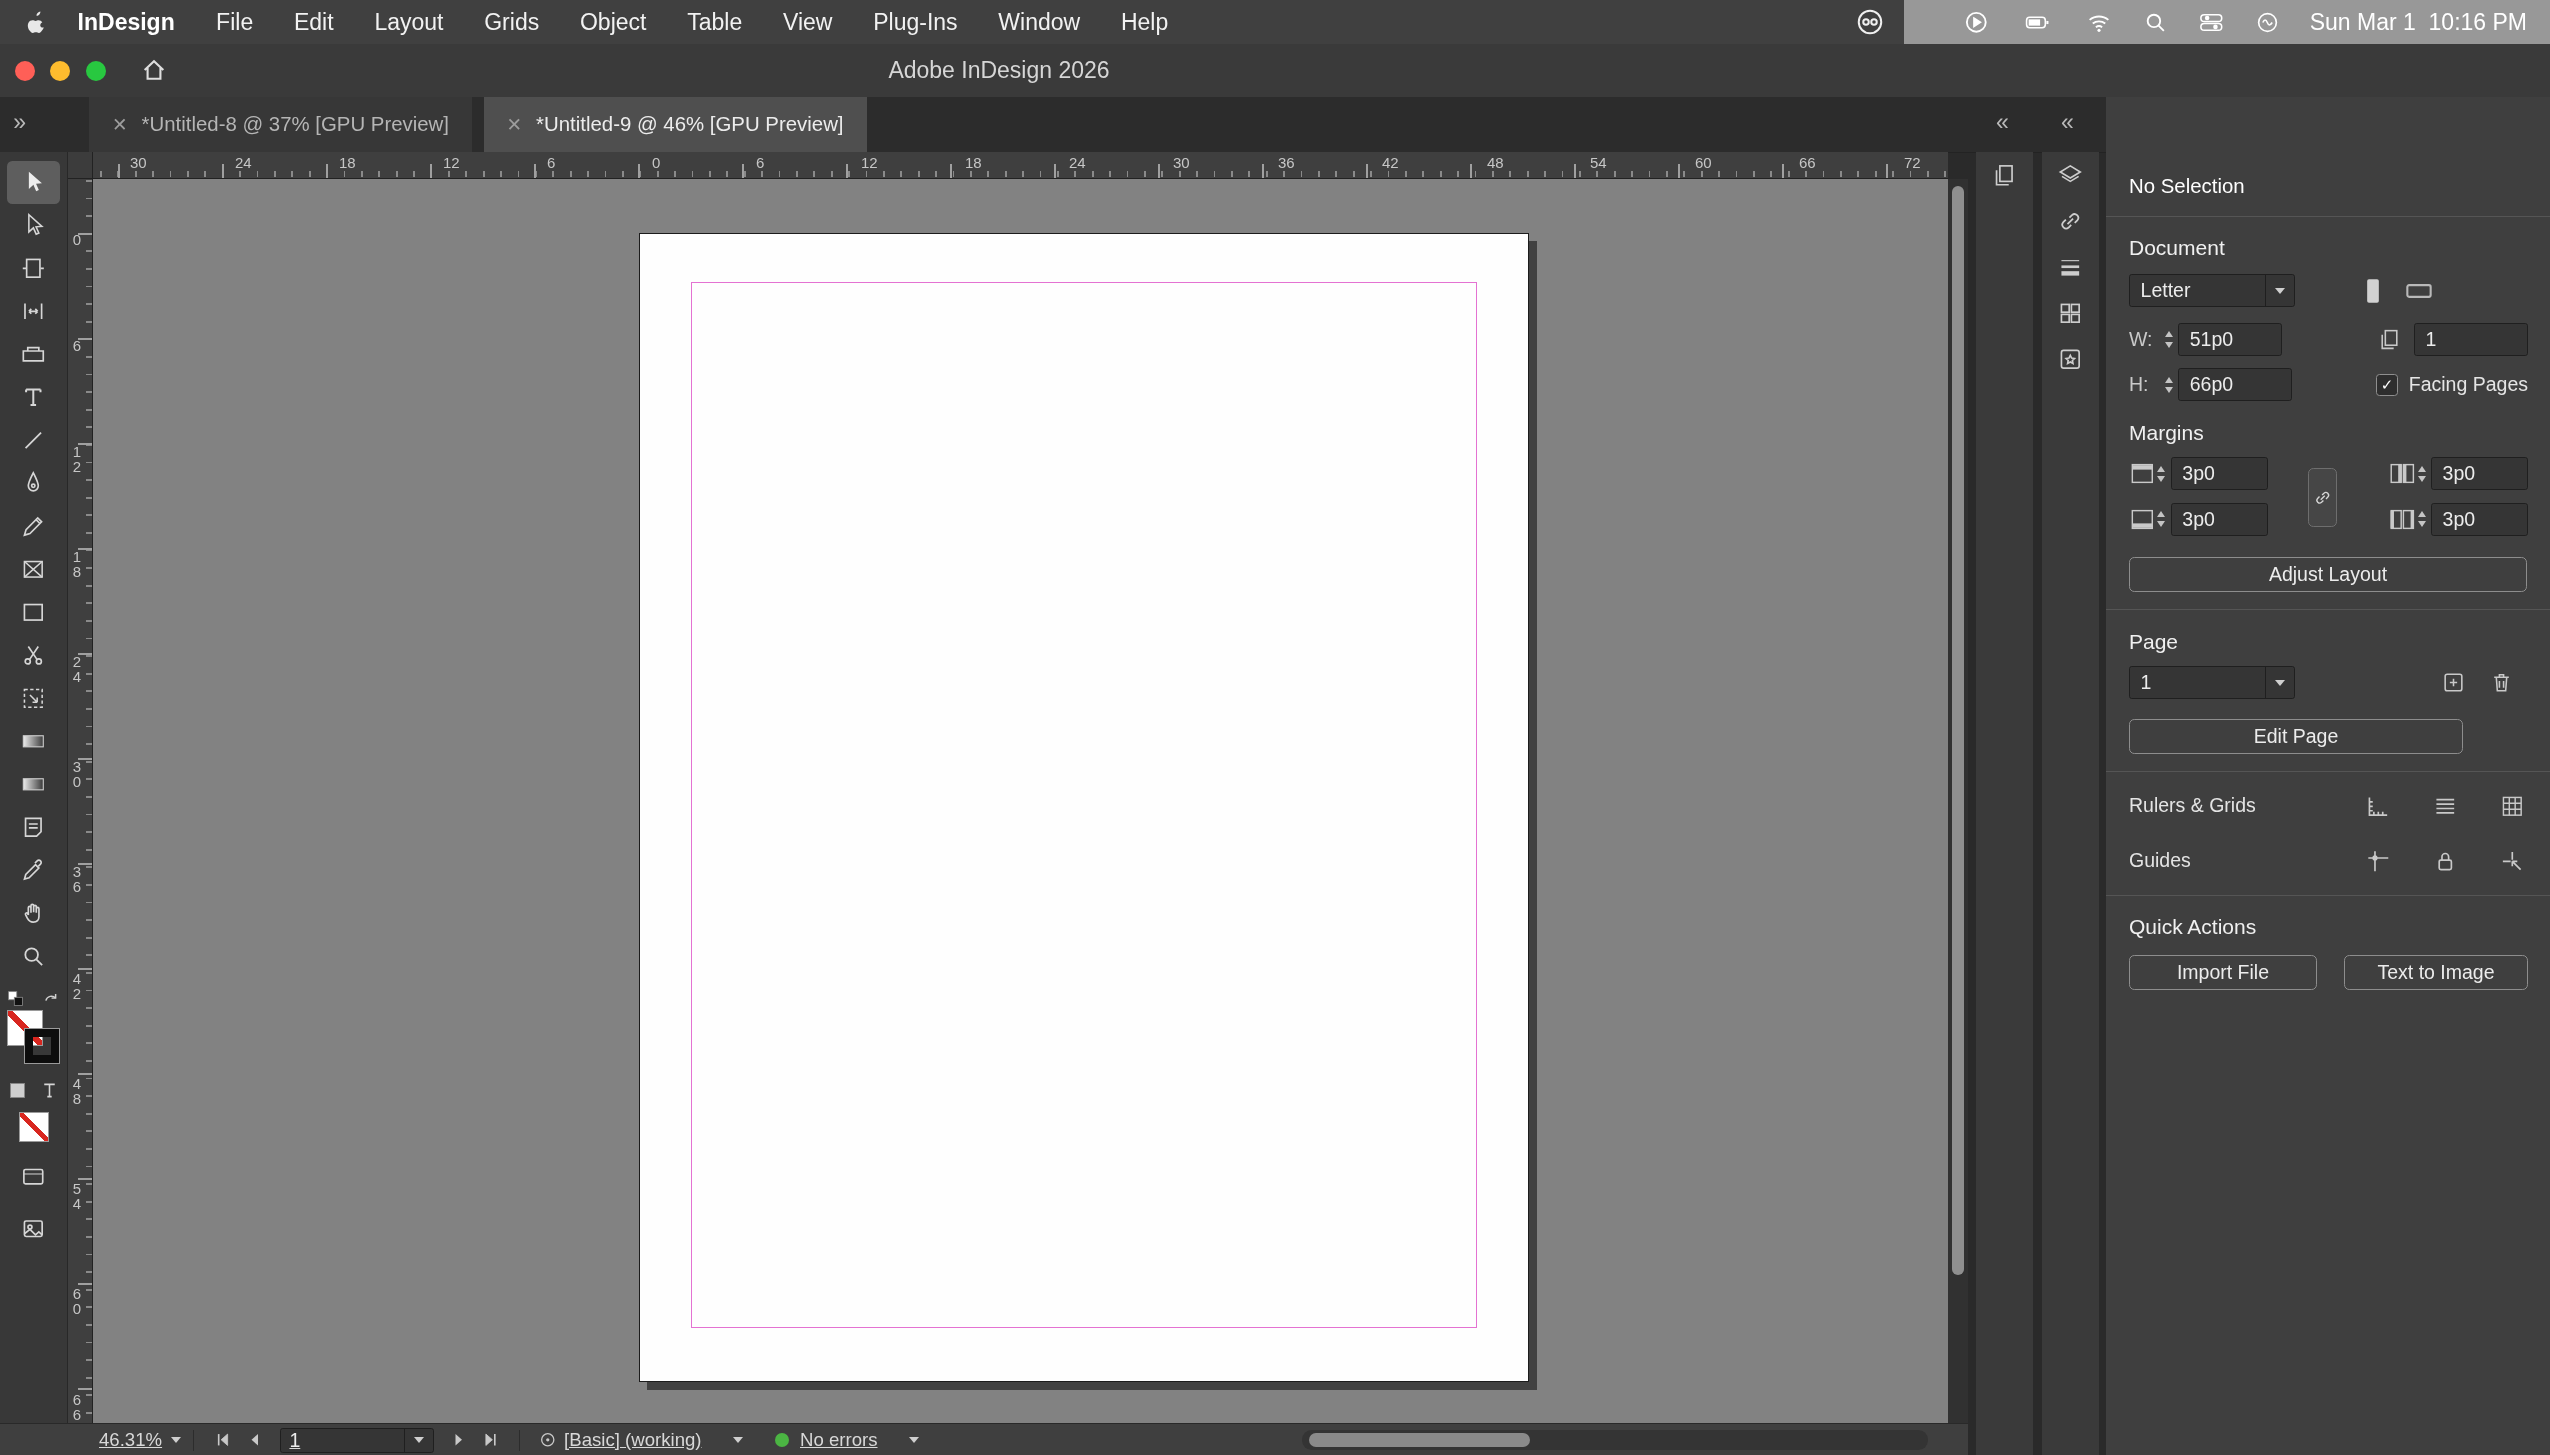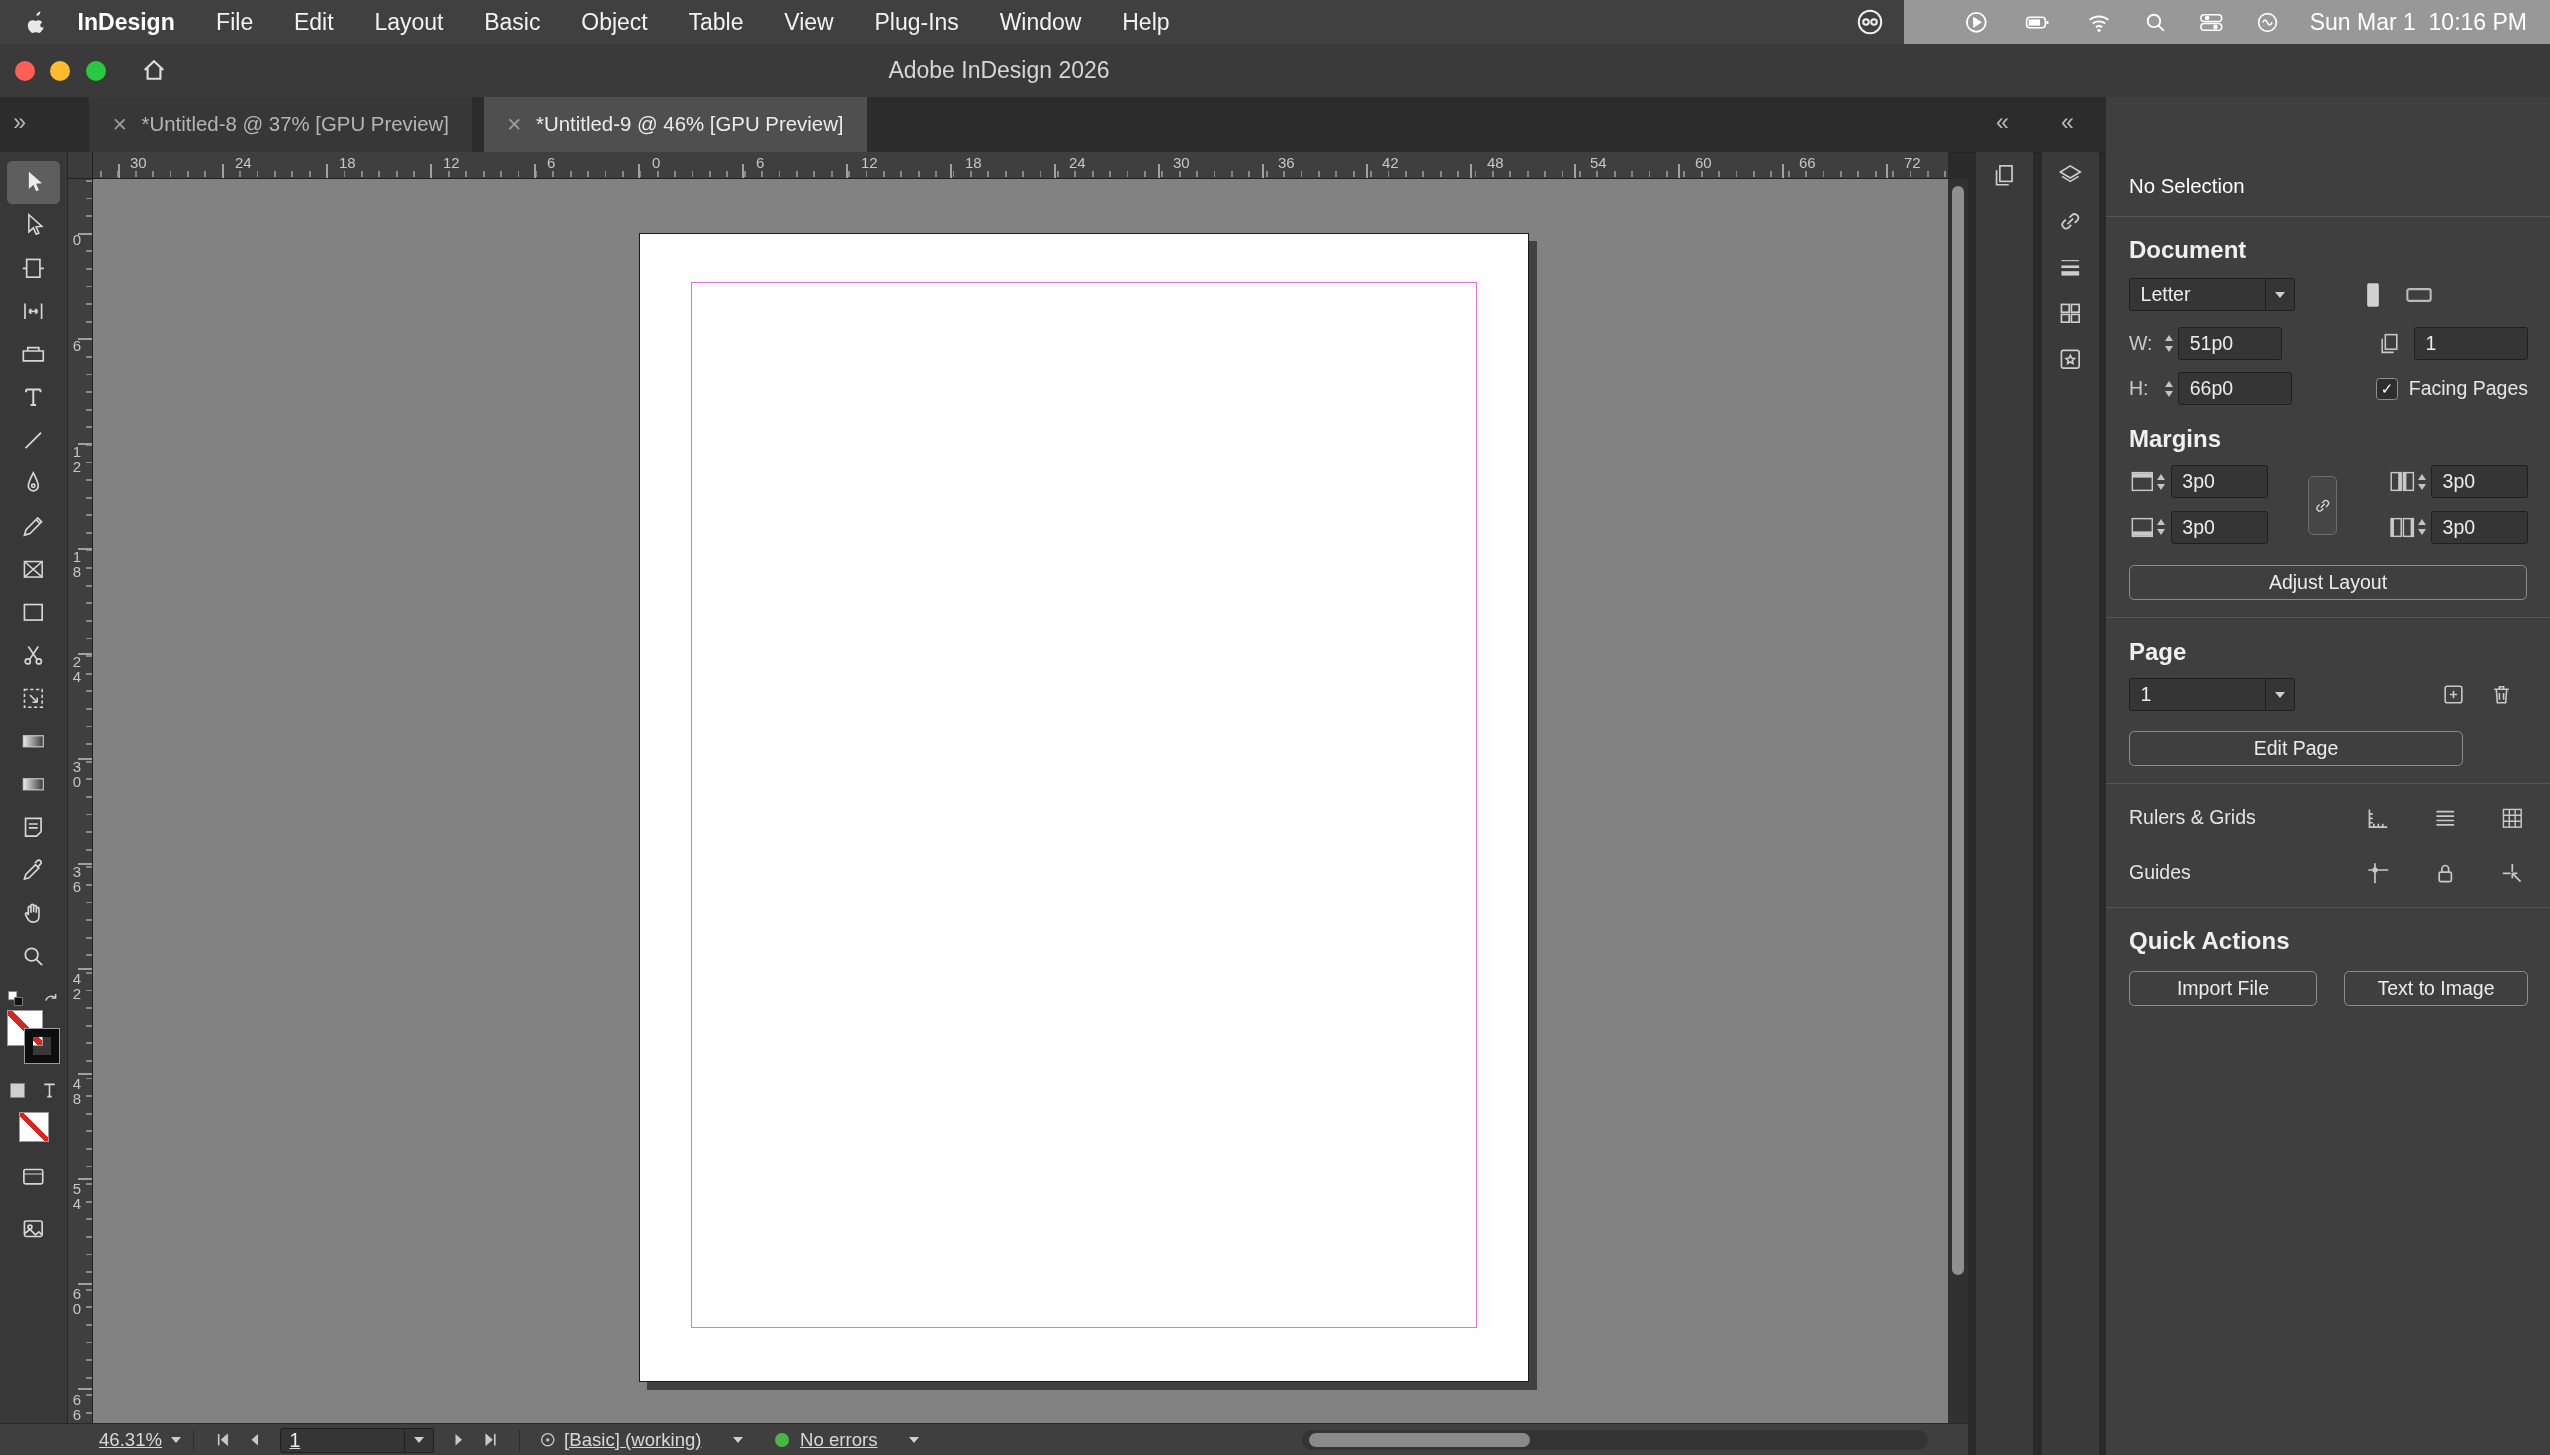--- a/index.html
+++ b/index.html
@@ -92,21 +92,21 @@
   .dock-icon{width:57px;height:46px;display:flex;align-items:center;justify-content:center;}
 
   
   #panel{position:absolute;left:2106px;top:97px;width:445px;bottom:0;background:#3f3f3f;}
   #panel-tabs{display:flex;height:55px;background:#2c2c2c;}
   .panel-tab{padding:0 21px;display:flex;align-items:center;font-size:21px;color:#ababab;}
   .panel-tab.active{background:#3f3f3f;color:#f2f2f2;}
   #panel-body{position:absolute;left:0;top:55px;right:0;bottom:0;overflow:hidden;}
   .no-sel{margin:23px 23px 0 23px;font-size:20.4px;color:#ffffff;}
   .pdivider{height:0.9px;background:#555;margin-top:17.7px;}
-  .phead{margin:19.5px 23px 0 23px;font-size:24px;font-weight:bold;color:#f0f0f0;}
+  .phead{margin:19.5px 23px 0 23px;font-size:21px;font-weight:normal;color:#f0f0f0;}
   .prow{display:flex;align-items:center;margin:0 23px;}
   .plab{font-size:19.5px;color:#c9c9c9;}
   .tfield{display:flex;align-items:center;background:#353535;border:0.9px solid #1f1f1f;
           border-radius:2.7px;height:33px;font-size:19.5px;color:#ececec;box-sizing:border-box;padding:0 10.6px;}
   .dd{display:flex;align-items:center;background:#353535;border:0.9px solid #1f1f1f;border-radius:2.7px;
       height:33px;font-size:19.5px;color:#ececec;box-sizing:border-box;}
   .dd .lab{padding:0 10.6px;flex:1;}
   .dd .ddsep{width:0.9px;align-self:stretch;background:#1f1f1f;}
   .dd .chevbox{width:28px;display:flex;align-items:center;justify-content:center;}
   .chev{width:0;height:0;border-left:5.3px solid transparent;border-right:5.3px solid transparent;
@@ -144,21 +144,21 @@
 <div id="menubar">
   <span class="apple">
     <svg width="26.6" height="30" viewBox="0 0 24 24">
         <path fill="#e8e8e8" d="M15.7 2.6c.1 1-.3 1.9-.9 2.6-.7.8-1.7 1.3-2.6 1.2-.1-.9.4-1.9 1-2.5.6-.7 1.7-1.2 2.5-1.3zM18.8 17c-.5 1.1-1 2.1-1.8 3-.7.9-1.5 1.9-2.6 1.9-1.1 0-1.5-.6-2.8-.6-1.3 0-1.7.6-2.8.6-1.1 0-1.9-1-2.7-1.9-1.5-1.8-2.5-5.2-1-7.6.7-1.2 2.1-2 3.5-2 1.1 0 1.8.6 2.8.6.9 0 1.5-.6 2.8-.6 1.2 0 2.5.7 3.2 1.8-2.8 1.5-2.4 5.4 1.4 4.8z"></path>
       </svg>
   </span>
   <span class="appname">InDesign</span>
   <span class="menu-item">File</span>
   <span class="menu-item">Edit</span>
   <span class="menu-item">Layout</span>
-  <span class="menu-item">Basic</span>
+  <span class="menu-item">Grids</span>
   <span class="menu-item">Object</span>
   <span class="menu-item">Table</span>
   <span class="menu-item">View</span>
   <span class="menu-item">Plug-Ins</span>
   <span class="menu-item">Window</span>
   <span class="menu-item">Help</span>
 </div>
 <span class="cc-wrap">
   <svg width="30" height="30" viewBox="0 0 24 24" fill="none" stroke="#f0f0f0" stroke-width="1.6">
     <circle cx="12" cy="12" r="9"></circle>

